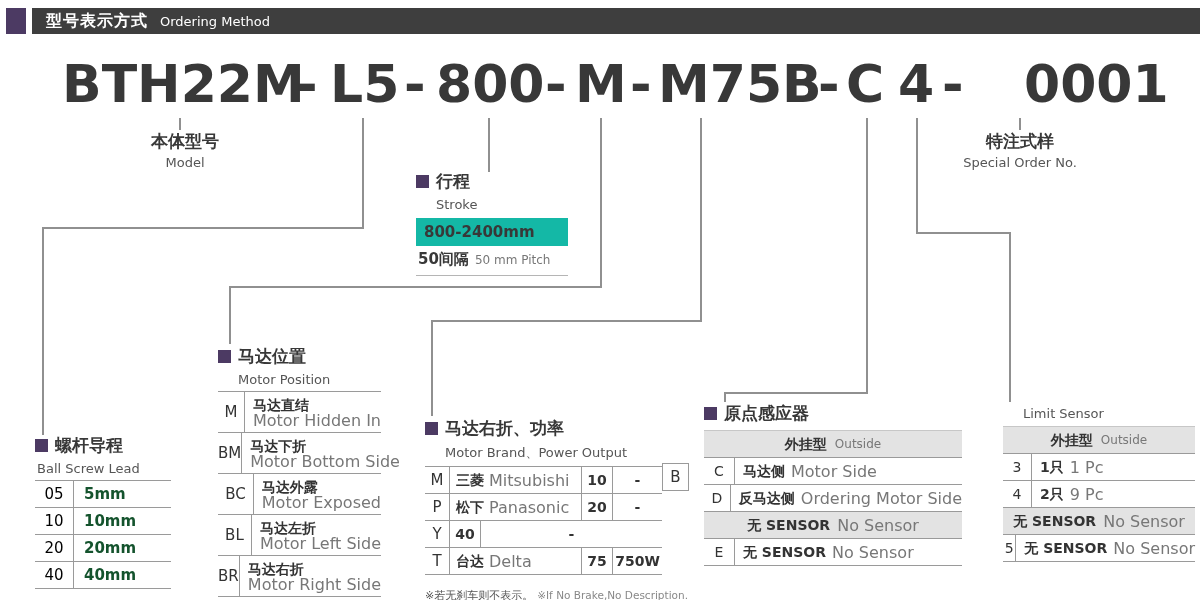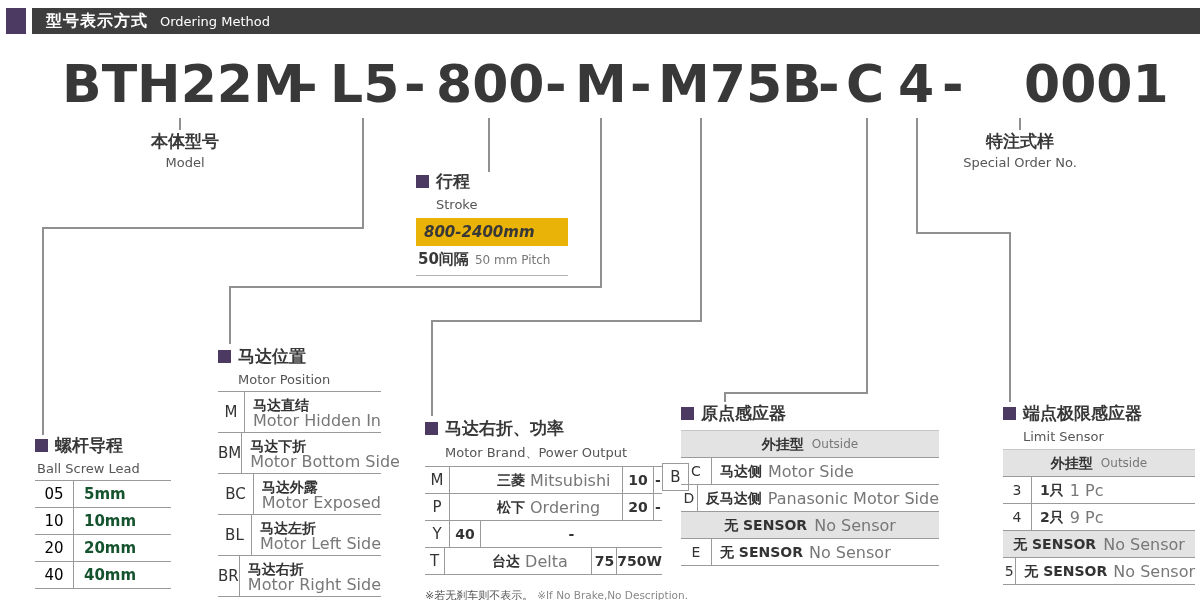--- a/index.html
+++ b/index.html
@@ -26,22 +26,22 @@
   .sq{width:13px;height:13px;background:#4c3a63;flex:0 0 auto;}
   .sec-en{font-size:13px;color:#555;margin-left:20px;margin-top:4px;white-space:nowrap;}
   .sec-en.tight{margin-left:2px;}
 
   
   .clabel{text-align:center;}
   .clabel .zh{font-size:17px;font-weight:bold;color:#383838;}
   .clabel .en{font-size:13px;color:#555;margin-top:2px;}
 
   
-  .stroke-box{width:152px;height:28px;background:#eab308;display:flex;align-items:center;
-              padding-left:8px;box-sizing:border-box;font-size:15px;font-weight:bold;color:#383838;font-style:italic;}
+  .stroke-box{width:152px;height:28px;background:#14b8a6;display:flex;align-items:center;
+              padding-left:8px;box-sizing:border-box;font-size:15px;font-weight:bold;color:#383838;}
   .pitch-row{width:152px;padding:4px 0 6px 2px;border-bottom:1px solid #b5b5b5;
              display:flex;align-items:baseline;gap:6px;box-sizing:border-box;}
   .pitch-zh{font-size:15px;font-weight:bold;color:#383838;}
   .pitch-en{font-size:12px;color:#777;}
 
   
   .zh-s{font-size:14px;font-weight:bold;color:#333;line-height:17px;white-space:nowrap;}
   .en-s{font-size:16px;color:#777;line-height:13px;white-space:nowrap;}
 
   
@@ -53,21 +53,21 @@
   
   .mp{width:163px;border-top:1px solid #9a9a9a;}
   .mp-row{display:flex;height:41px;box-sizing:border-box;border-bottom:1px solid #9a9a9a;align-items:stretch;}
   .mp-code{width:36px;border-right:1px solid #9a9a9a;display:flex;align-items:center;justify-content:center;font-size:15px;color:#333;}
   .mp-desc{display:flex;flex-direction:column;justify-content:center;padding-left:8px;}
 
   
   .mb{width:237px;border-top:1px solid #9a9a9a;}
   .mb-row{display:flex;height:27px;box-sizing:border-box;border-bottom:1px solid #9a9a9a;align-items:stretch;}
   .mb-code{width:24px;border-right:1px solid #9a9a9a;display:flex;align-items:center;justify-content:center;font-size:15px;color:#333;}
-  .mb-brand{width:132px;border-right:1px solid #9a9a9a;display:flex;align-items:center;gap:5px;padding-left:6px;box-sizing:border-box;margin-left:41px;}
+  .mb-brand{width:132px;border-right:1px solid #9a9a9a;display:flex;align-items:center;gap:5px;padding-left:6px;box-sizing:border-box;}
   .mb-pcode{width:30px;border-right:1px solid #9a9a9a;display:flex;align-items:center;justify-content:center;font-size:14px;font-weight:bold;color:#333;}
   .mb-pval{flex:1;display:flex;align-items:center;justify-content:center;font-size:14px;font-weight:bold;color:#333;}
   .mb-brake{width:27px;height:28px;border:1px solid #9a9a9a;box-sizing:border-box;display:flex;align-items:center;justify-content:center;font-size:15px;color:#333;}
   .mb-note{display:flex;gap:4px;align-items:baseline;}
   .note-zh{font-size:11px;color:#555;white-space:nowrap;}
   .note-en{font-size:10.5px;color:#888;white-space:nowrap;}
 
   
   .sens{border-top:1px solid #c7c7c7;}
   .sens-head{height:27px;box-sizing:border-box;background:#e3e3e3;border-bottom:1px solid #9a9a9a;
@@ -232,21 +232,21 @@
             <span class="zh-s">三菱</span>
             <span class="en-s">Mitsubishi</span>
           </span>
         <span class="mb-pcode">10</span>
         <span class="mb-pval">-</span>
       </div>
       <div class="mb-row">
         <span class="mb-code">P</span>
         <span class="mb-brand">
             <span class="zh-s">松下</span>
-            <span class="en-s">Ordering</span>
+            <span class="en-s">Panasonic</span>
           </span>
         <span class="mb-pcode">20</span>
         <span class="mb-pval">-</span>
       </div>
       <div class="mb-row">
         <span class="mb-code">Y</span>
         <span class="mb-pcode">40</span>
         <span class="mb-pval">-</span>
       </div>
       <div class="mb-row">
@@ -260,63 +260,59 @@
       </div>
     </div>
     <div class="mb-note" style="margin-top:13px">
       <span class="note-zh">※若无刹车则不表示。</span>
       <span class="note-en">※If No Brake,No Description.</span>
     </div>
   </div>
 
   <div class="abs mb-brake" style="left:662px;top:463px">B</div>
 
-  <div class="abs" style="left:681px;top:402px">
+  <div class="abs" style="left:704px;top:402px">
     <div class="sec-zh">
         <span class="sq"></span>
         <span>原点感应器</span>
       </div>
     <div class="sens hs" style="margin-top:5px">
       <div class="sens-head">
         <span class="zh-s">外挂型</span>
         <span class="en-s" style="font-size:12px">Outside</span>
       </div>
       <div class="sens-row">
         <span class="sens-code">C</span>
         <span class="sens-desc">
             <span class="zh-s">马达侧</span>
             <span class="en-s">Motor Side</span>
           </span>
       </div>
       <div class="sens-row">
         <span class="sens-code">D</span>
         <span class="sens-desc">
             <span class="zh-s">反马达侧</span>
-            <span class="en-s">Panasonic Motor Side</span>
+            <span class="en-s">Ordering Motor Side</span>
           </span>
       </div>
       <div class="sens-band">
         <span class="zh-s">无 SENSOR</span>
         <span class="en-s">No Sensor</span>
       </div>
       <div class="sens-row">
         <span class="sens-code">E</span>
         <span class="sens-desc">
             <span class="zh-s">无 SENSOR</span>
             <span class="en-s">No Sensor</span>
           </span>
       </div>
     </div>
   </div>
 
   <div class="abs" style="left:1003px;top:402px">
-    <div class="sec-zh">
-        <span class="sq"></span>
-        <span>端点极限感应器</span>
-      </div>
     <div class="sec-en">Limit Sensor</div>
     <div class="sens ls" style="margin-top:5px">
       <div class="sens-head">
         <span class="zh-s">外挂型</span>
         <span class="en-s" style="font-size:12px">Outside</span>
       </div>
       <div class="sens-row">
         <span class="sens-code">3</span>
         <span class="sens-desc">
             <span class="zh-s">1只</span>

